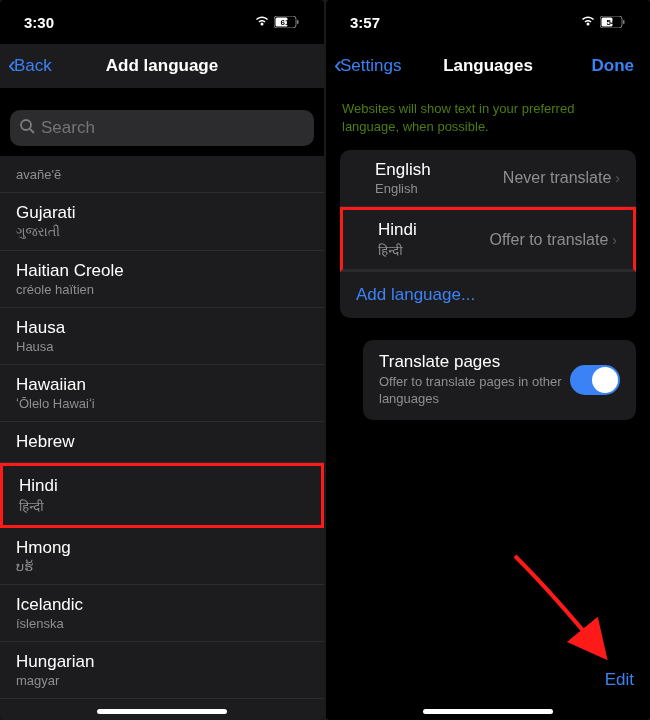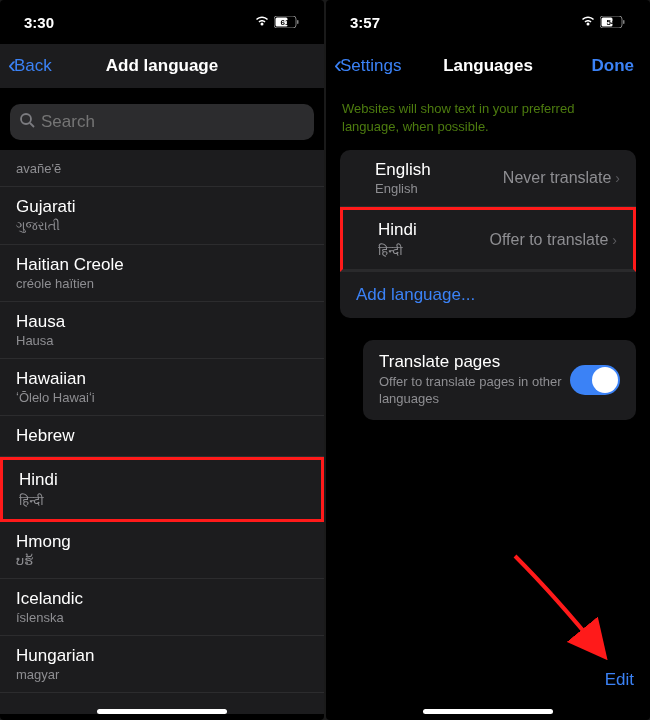--- a/index.html
+++ b/index.html
@@ -10,21 +10,21 @@
     .status-right { display: flex; gap: 4px; font-size: 14px; }
     .battery { display: flex; align-items: center; gap: 2px; }
     
     .nav-bar { height: 44px; display: flex; align-items: center; padding: 0 8px; background: #1c1c1e; position: relative; }
     .nav-bar.dark { background: #000; }
     .back-btn { display: flex; align-items: center; color: #3b82f6; font-size: 17px; cursor: pointer; }
     .back-chevron { font-size: 24px; margin-right: -2px; margin-top: -2px; }
     .nav-title { position: absolute; left: 50%; transform: translateX(-50%); color: #fff; font-size: 17px; font-weight: 600; }
     .done-btn { margin-left: auto; color: #3b82f6; font-size: 17px; font-weight: 600; padding-right: 8px; cursor: pointer; }
     
-    .search-bar { margin: 16px 10px 10px; padding: 8px 10px; background: #2c2c2e; border-radius: 10px; display: flex; align-items: center; gap: 6px; }
+    .search-bar { margin: 22px 10px 10px; padding: 8px 10px; background: #2c2c2e; border-radius: 10px; display: flex; align-items: center; gap: 6px; }
     .search-icon { color: #7c7c80; font-size: 16px; }
     .search-input { background: none; border: none; color: #7c7c80; font-size: 17px; outline: none; flex: 1; }
     
     .description { padding: 12px 16px 14px; color: #4d7c0f; font-size: 13px; line-height: 1.4; }
     
     .list { background: #1c1c1e; }
     .list.rounded { margin: 0 14px; border-radius: 10px; overflow: hidden; }
     .list-item { padding: 10px 16px; border-bottom: 1px solid #2c2c2e; cursor: pointer; position: relative; }
     .list-item.highlight { border: 3px solid #ff1a1a; }
     .list.rounded .list-item { border-bottom-color: #2a2a2c; padding-left: 35px; }

